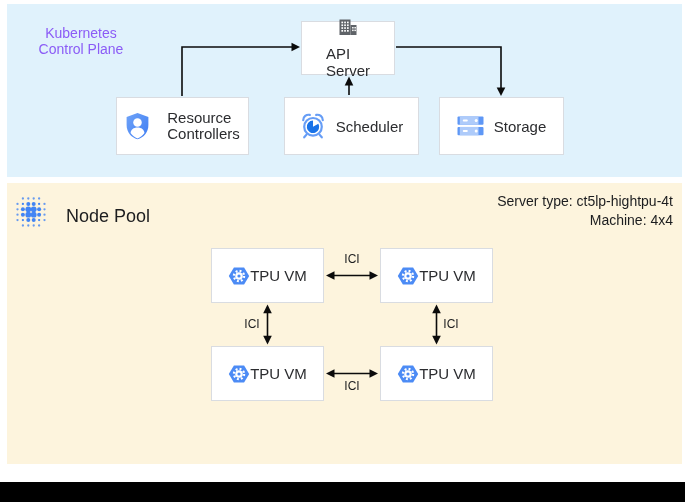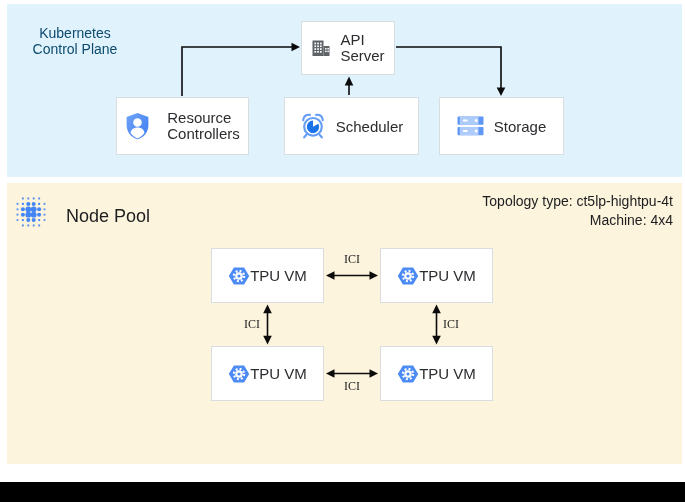--- a/index.html
+++ b/index.html
@@ -6,46 +6,46 @@
   .stage{
     position:relative;width:685px;height:502px;background:#ffffff;overflow:hidden;
     font-family:"Liberation Sans", sans-serif;color:#202124;
   }
   .panel{position:absolute;}
   .panel-blue{left:7px;top:4px;width:675px;height:173px;background:#e0f2fc;}
   .panel-cream{left:7px;top:183px;width:675px;height:281px;background:#fdf4dd;}
   .bottom-bar{position:absolute;left:0;top:482px;width:685px;height:20px;background:#000;}
 
   .cp-title{
-    position:absolute;left:18px;top:25px;width:114px;text-align:center;
-    font-size:14px;line-height:16px;white-space:pre-line;color:#0c4a6e;
+    position:absolute;left:24px;top:25px;width:114px;text-align:center;
+    font-size:14px;line-height:16px;white-space:pre-line;color:#8b5cf6;
   }
   .np-title{position:absolute;left:66px;top:206px;font-size:18px;color:#1c1d1f;}
   .machine-info{position:absolute;right:12px;top:192px;text-align:right;font-size:14px;line-height:19px;color:#1c1d1f;}
 
   .box{
     position:absolute;background:#fff;border:1px solid #d9dce1;box-sizing:border-box;
     display:flex;align-items:center;justify-content:center;font-size:15px;color:#2b2c2f;
   }
   .box .icon{flex:0 0 auto;display:flex;align-items:center;}
   .two-line{white-space:pre-line;line-height:16.5px;}
-  #box-api{left:301px;top:21px;width:94px;height:54px;gap:9px;}
+  #box-api{left:301px;top:21px;width:94px;height:54px;gap:9px;flex-direction:column;}
   #box-rc{left:116px;top:97px;width:133px;height:58px;gap:17px;}
   #box-sched{left:284px;top:97px;width:135px;height:58px;gap:10px;}
   #box-storage{left:439px;top:97px;width:125px;height:58px;gap:10px;}
 
   .tpu-box{gap:0;}
   #tpu-0{left:211px;top:248px;width:113px;height:55px;}
   #tpu-1{left:380px;top:248px;width:113px;height:55px;}
   #tpu-2{left:211px;top:346px;width:113px;height:55px;}
   #tpu-3{left:380px;top:346px;width:113px;height:55px;}
 
   .np-icon{position:absolute;left:13px;top:194px;width:36px;height:36px;}
 
-  .ici{position:absolute;width:28px;font-size:12px;color:#1c1d1f;text-align:center;font-family:Liberation Serif, serif;}
+  .ici{position:absolute;width:28px;font-size:12px;color:#1c1d1f;text-align:center;}
   #ici-top{left:338px;top:252px;}
   #ici-bottom{left:338px;top:379px;}
   #ici-left{left:238px;top:317px;}
   #ici-right{left:437px;top:317px;}
 
   .arrows{position:absolute;left:0;top:0;width:685px;height:502px;pointer-events:none;}
   .arrows polyline,.arrows line{fill:none;stroke:#0b0b0b;stroke-width:1.6;}
   .arrows polygon{fill:#0b0b0b;stroke:none;}
 </style>
 </head>
@@ -175,21 +175,21 @@
         <circle cx="9.899999999999999" cy="31.5" r="1.15" fill="#4285f4" opacity="0.8"></circle>
         <circle cx="15.3" cy="31.5" r="1.15" fill="#4285f4" opacity="0.8"></circle>
         <circle cx="20.7" cy="31.5" r="1.15" fill="#4285f4" opacity="0.8"></circle>
         <circle cx="26.1" cy="31.5" r="1.15" fill="#4285f4" opacity="0.8"></circle>
       </svg>
   </div>
 
   <div class="np-title">Node Pool</div>
 
   <div class="machine-info">
-    <div>Topology type: ct5lp-hightpu-4t</div>
+    <div>Server type: ct5lp-hightpu-4t</div>
     <div>Machine: 4x4</div>
   </div>
 
   <div class="box tpu-box" id="tpu-0">
     <span class="icon tpu-icon">
         <svg width="22" height="22" viewBox="0 0 22 22">
           <polygon points="0.8,11 5.9,2.4 16.1,2.4 21.2,11 16.1,19.6 5.9,19.6" fill="#4c8bf5"></polygon>
           <circle cx="11" cy="11" r="3.8" fill="#ffffff"></circle>
           <circle cx="11" cy="11" r="5.1" fill="none" stroke="#ffffff" stroke-width="2.2" stroke-dasharray="1.9 2.1"></circle>
           <circle cx="11" cy="11" r="1.6" fill="#4c8bf5"></circle>

